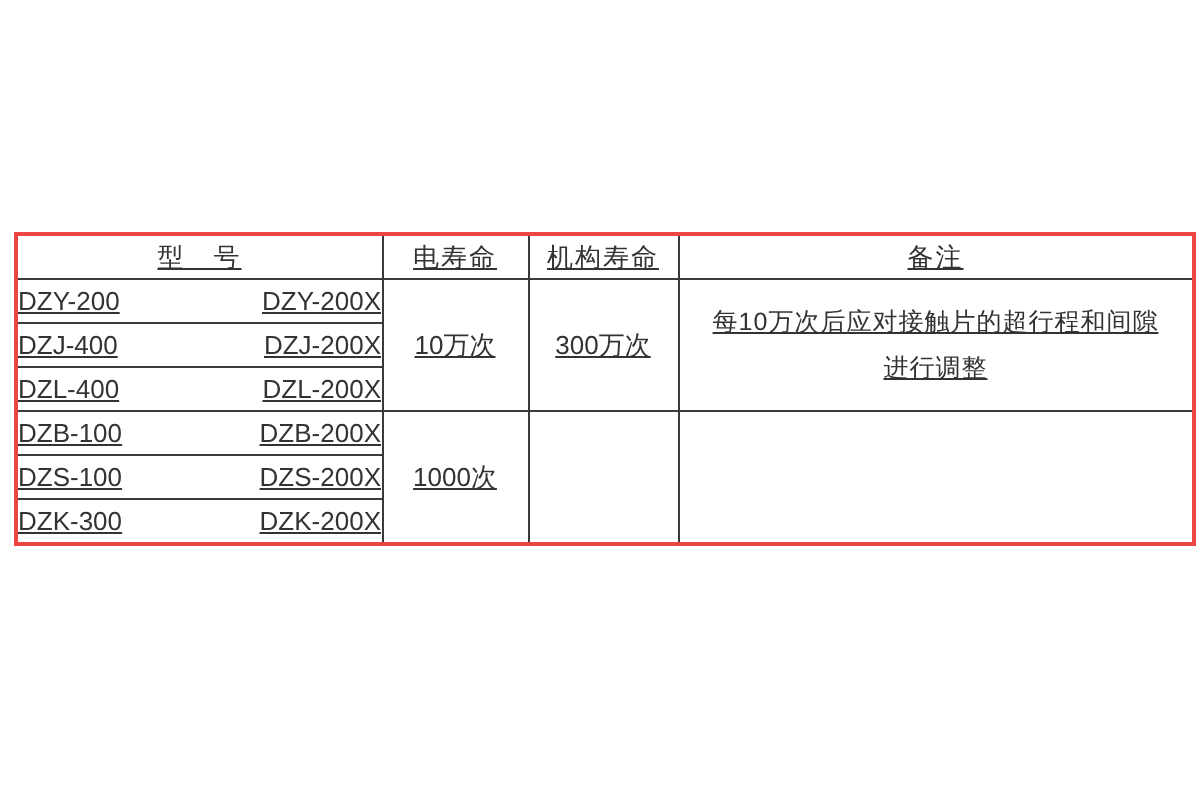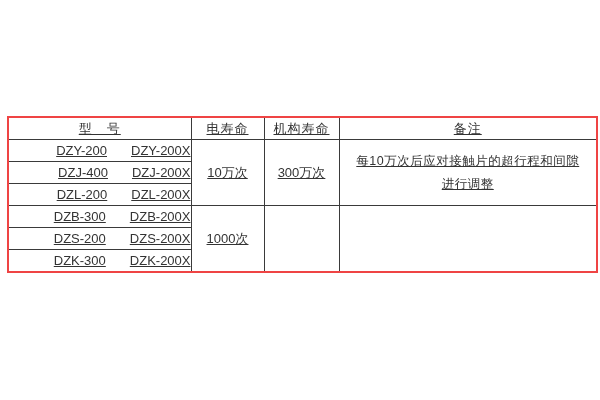--- a/index.html
+++ b/index.html
@@ -33,21 +33,21 @@
     text-align: center;
     vertical-align: middle;
     color: #333333;
     overflow: hidden;
     white-space: nowrap;
   }
   tr.hdr th { height: 21px; font-size: 13px; letter-spacing: 1px; }
   tr.data-row td.model-cell { height: 21px; }
   .model-pair {
     display: flex;
-    justify-content: flex-end;
+    justify-content: space-between;
     align-items: center;
     gap: 24px;
   }
   td.life-cell { font-size: 13px; }
   td.remarks-cell {
     text-align: left;
     vertical-align: middle;
     padding-left: 22px;
     white-space: normal;
   }
@@ -93,43 +93,43 @@
       <td class="model-cell">
         <span class="model-pair">
           <span>DZJ-400</span>
           <span>DZJ-200X</span>
         </span>
       </td>
     </tr>
     <tr class="data-row">
       <td class="model-cell">
         <span class="model-pair">
-          <span>DZL-200</span>
+          <span>DZL-400</span>
           <span>DZL-200X</span>
         </span>
       </td>
     </tr>
 
     <tr class="data-row">
       <td class="model-cell">
         <span class="model-pair">
-          <span>DZB-300</span>
+          <span>DZB-100</span>
           <span>DZB-200X</span>
         </span>
       </td>
       <td class="life-cell" rowspan="3">1000次</td>
       <td class="life-cell" rowspan="3"></td>
       <td class="remarks-cell" rowspan="3">
         <div class="remark-line"></div>
       </td>
     </tr>
     <tr class="data-row">
       <td class="model-cell">
         <span class="model-pair">
-          <span>DZS-200</span>
+          <span>DZS-100</span>
           <span>DZS-200X</span>
         </span>
       </td>
     </tr>
     <tr class="data-row">
       <td class="model-cell">
         <span class="model-pair">
           <span>DZK-300</span>
           <span>DZK-200X</span>
         </span>

